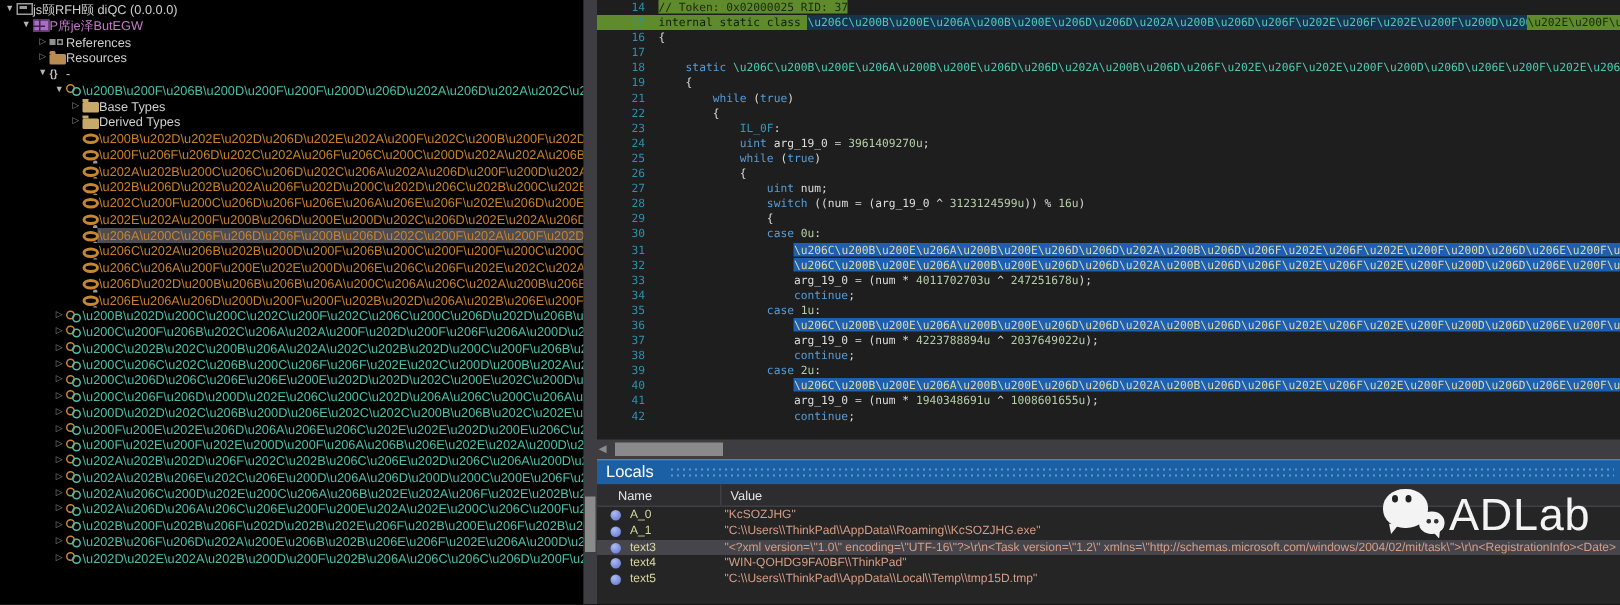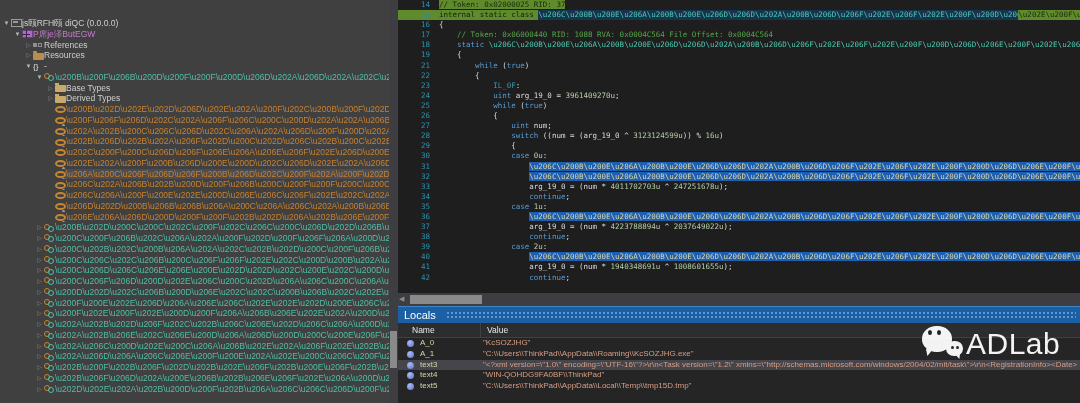--- a/index.html
+++ b/index.html
@@ -1,21 +1,21 @@
 <!DOCTYPE html>
 <html><head>
 <meta charset="utf-8">
 <style>
   html,body{margin:0;padding:0;background:#111;}
   #app{position:relative;width:1080px;height:403px;background:#1e1e1e;overflow:hidden;
        font-family:"Liberation Sans",sans-serif;-webkit-font-smoothing:antialiased;}
 
   
-  #tree{position:absolute;left:0;top:0;width:389px;height:403px;background:#404040;
-        overflow:hidden;padding-top:18px;box-sizing:border-box;}
+  #tree{position:absolute;left:0;top:0;width:389px;height:403px;background:#000000;
+        overflow:hidden;padding-top:1px;box-sizing:border-box;}
   .trow{height:10.75px;line-height:10.75px;white-space:nowrap;overflow:hidden;
         display:flex;align-items:center;font-size:8.5px;color:#cccccc;}
   .arrow{display:inline-block;width:9px;flex:0 0 9px;font-size:6px;color:#b5b5b5;text-align:center;}
   .arrow.closed{color:#8a8a8a;}
   .ticon{display:inline-block;width:11px;flex:0 0 11px;height:9px;position:relative;}
   .tlabel{white-space:pre;}
   .c-grey{color:#cfcfcf}.c-mag{color:#c57cc8}.c-teal{color:#4fbfa8}.c-orange{color:#c8812f}
   .sel-tree{background:#4c4c51;outline:1px solid #5a5a60;}
   
   .i-asm{width:8px;height:8px;border:1px solid #9a9a9a;box-sizing:border-box;margin-top:0px;}
@@ -275,21 +275,21 @@
       </div>
     </div>
   <div id="tree-sb">
     <div class="thumb"></div>
   </div>
 
   <div id="code">
       <div class="cline"><span class="ln">14</span><span class="ctext"><span class="cmg">// Token: 0x02000025 RID: 37</span></span></div>
       <div class="cline row-green"><span class="ln">15</span><span class="ctext"><span class="kg">internal static class </span><span class="nv">\u206C\u200B\u200E\u206A\u200B\u200E\u206D\u206D\u202A\u200B\u206D\u206F\u202E\u206F\u202E\u200F\u200D\u206D\u206E\u200F\u202E\u206F</span><span class="cg">\u202E\u200F\u200D\u206D\u206E\u202E\u200F\u200D\u206D\u206E\u202E\u200F\u200D</span></span></div>
       <div class="cline"><span class="ln">16</span><span class="ctext"><span class="pl">{</span></span></div>
-      <div class="cline"><span class="ln">17</span><span class="ctext"><span class="cm">    // Token: 0x06000440 RID: 1088 RVA: 0x0004C564 File Offset: 0x0004C564</span></span></div>
+      <div class="cline"><span class="ln">17</span></div>
       <div class="cline"><span class="ln">18</span><span class="ctext"><span class="k">    static </span><span class="t">\u206C\u200B\u200E\u206A\u200B\u200E\u206D\u206D\u202A\u200B\u206D\u206F\u202E\u206F\u202E\u200F\u200D\u206D\u206E\u200F\u202E\u206F\u202E\u200F\u200D\u206D\u206E\u202E</span></span></div>
       <div class="cline"><span class="ln">19</span><span class="ctext"><span class="pl">    {</span></span></div>
       <div class="cline"><span class="ln">21</span><span class="ctext"><span class="k">        while </span><span class="pl">(</span><span class="k">true</span><span class="pl">)</span></span></div>
       <div class="cline"><span class="ln">22</span><span class="ctext"><span class="pl">        {</span></span></div>
       <div class="cline"><span class="ln">23</span><span class="ctext"><span class="lbl">            IL_0F</span><span class="pl">:</span></span></div>
       <div class="cline"><span class="ln">24</span><span class="ctext"><span class="k">            uint </span><span class="pl">arg_19_0 = </span><span class="n">3961409270u</span><span class="pl">;</span></span></div>
       <div class="cline"><span class="ln">25</span><span class="ctext"><span class="k">            while </span><span class="pl">(</span><span class="k">true</span><span class="pl">)</span></span></div>
       <div class="cline"><span class="ln">26</span><span class="ctext"><span class="pl">            {</span></span></div>
       <div class="cline"><span class="ln">27</span><span class="ctext"><span class="k">                uint </span><span class="pl">num;</span></span></div>
       <div class="cline"><span class="ln">28</span><span class="ctext"><span class="k">                switch </span><span class="pl">((num = (arg_19_0 ^ </span><span class="n">3123124599u</span><span class="pl">)) % </span><span class="n">16u</span><span class="pl">)</span></span></div>

